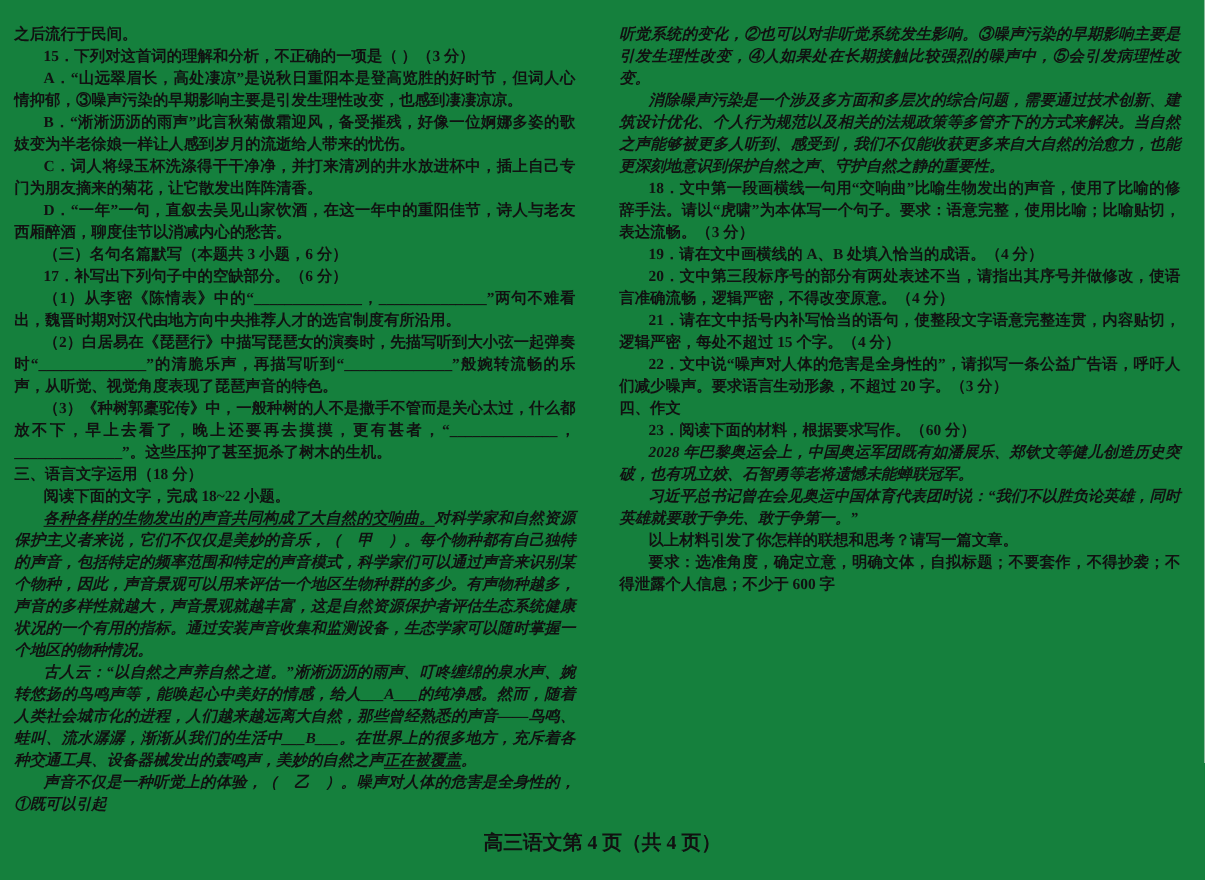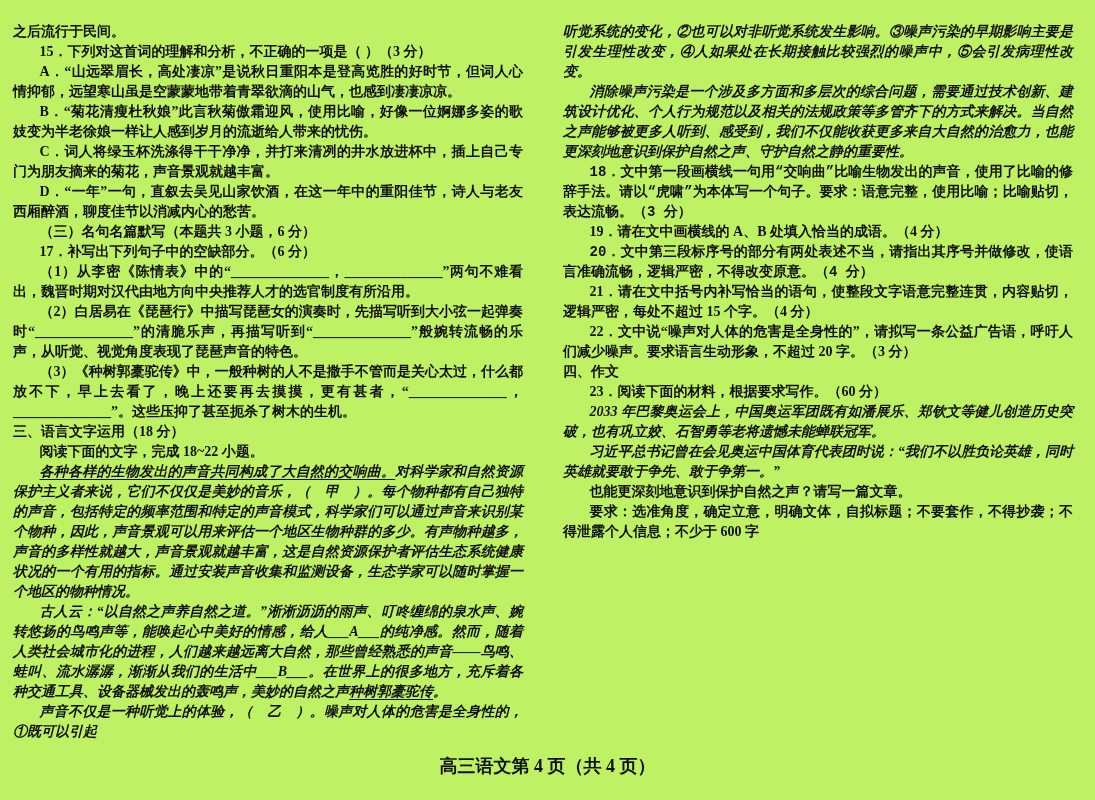--- a/index.html
+++ b/index.html
@@ -1,84 +1,84 @@
 <!DOCTYPE html>
 <html><head>
 <meta charset="utf-8">
 <style>
   html,body{margin:0;padding:0;background:#e8e8e8;}
   .page{
     position:relative;
     width:1095px;height:800px;
-    background:#bef264;
+    background:#15803d;
     font-family:"Liberation Serif","DejaVu Serif",serif;
     color:#111;
     overflow:hidden;
   }
   .col{
     position:absolute;top:22px;width:510px;
     font-size:14px;line-height:20px;
   }
   .col.left{left:13px;}
   .col.right{left:563px;}
   .col p{
     margin:0;
     text-align:justify;
     font-weight:bold;
   }
   .ind{text-indent:1.9em;}
   .kaiti{font-style:italic;}
   .u{text-decoration:underline;text-underline-offset:3px;font-style:italic;}
   .mb22{margin-bottom:22px;}
-  .mb19{margin-bottom:19px;font-family:Liberation Mono, monospace;}
+  .mb19{margin-bottom:19px;}
   .mb15{margin-bottom:15px;}
   .mb17{margin-bottom:17px;}
   .mb32{margin-bottom:32px;}
   .mt6{margin-top:6px;}
   .footer{
     position:absolute;left:0;bottom:22px;width:100%;
     text-align:center;
     font-size:18px;font-weight:bold;
   }
 </style>
 </head>
 <body>
 
 <div class="page">
 
   <div class="col left">
     <p>之后流行于民间。</p>
     <p class="ind">15．下列对这首词的理解和分析，不正确的一项是（  ）（3 分）</p>
-    <p class="ind">A．“山远翠眉长，高处凄凉”是说秋日重阳本是登高览胜的好时节，但词人心情抑郁，远望寒山虽是空蒙蒙地带着青翠欲滴的山气，也感到凄凄凉凉。</p>
-    <p class="ind">B．“菊花清瘦杜秋娘”此言秋菊傲霜迎风，使用比喻，好像一位婀娜多姿的歌妓变为半老徐娘一样让人感到岁月的流逝给人带来的忧伤。</p>
-    <p class="ind">C．词人将绿玉杯洗涤得干干净净，并打来清冽的井水放进杯中，插上自己专门为朋友摘来的菊花，声音景观就越丰富。</p>
+    <p class="ind">A．“山远翠眉长，高处凄凉”是说秋日重阳本是登高览胜的好时节，但词人心情抑郁，③噪声污染的早期影响主要是引发生理性改变，也感到凄凄凉凉。</p>
+    <p class="ind">B．“淅淅沥沥的雨声”此言秋菊傲霜迎风，备受摧残，好像一位婀娜多姿的歌妓变为半老徐娘一样让人感到岁月的流逝给人带来的忧伤。</p>
+    <p class="ind">C．词人将绿玉杯洗涤得干干净净，并打来清冽的井水放进杯中，插上自己专门为朋友摘来的菊花，让它散发出阵阵清香。</p>
     <p class="ind">D．“一年”一句，直叙去吴见山家饮酒，在这一年中的重阳佳节，诗人与老友西厢醉酒，聊度佳节以消减内心的愁苦。</p>
     <p class="ind">（三）名句名篇默写（本题共 3 小题，6 分）</p>
     <p class="ind">17．补写出下列句子中的空缺部分。（6 分）</p>
     <p class="ind">（1）从李密《陈情表》中的“______________，______________”两句不难看出，魏晋时期对汉代由地方向中央推荐人才的选官制度有所沿用。</p>
     <p class="ind">（2）白居易在《琵琶行》中描写琵琶女的演奏时，先描写听到大小弦一起弹奏时“______________”的清脆乐声，再描写听到“______________”般婉转流畅的乐声，从听觉、视觉角度表现了琵琶声音的特色。</p>
     <p class="ind">（3）《种树郭橐驼传》中，一般种树的人不是撒手不管而是关心太过，什么都放不下，早上去看了，晚上还要再去摸摸，更有甚者，“______________，______________”。这些压抑了甚至扼杀了树木的生机。</p>
     <p>三、语言文字运用（18 分）</p>
     <p class="ind">阅读下面的文字，完成 18~22 小题。</p>
     <p class="ind kaiti"><span class="u">各种各样的生物发出的声音共同构成了大自然的交响曲。</span><span>对科学家和自然资源保护主义者来说，它们不仅仅是美妙的音乐，（　甲　）。每个物种都有自己独特的声音，包括特定的频率范围和特定的声音模式，科学家们可以通过声音来识别某个物种，因此，声音景观可以用来评估一个地区生物种群的多少。有声物种越多，声音的多样性就越大，声音景观就越丰富，这是自然资源保护者评估生态系统健康状况的一个有用的指标。通过安装声音收集和监测设备，生态学家可以随时掌握一个地区的物种情况。</span></p>
-    <p class="ind kaiti"><span>古人云：“以自然之声养自然之道。”淅淅沥沥的雨声、叮咚缠绵的泉水声、婉转悠扬的鸟鸣声等，能唤起心中美好的情感，给人___A___的纯净感。然而，随着人类社会城市化的进程，人们越来越远离大自然，那些曾经熟悉的声音——鸟鸣、蛙叫、流水潺潺，渐渐从我们的生活中___B___。在世界上的很多地方，充斥着各种交通工具、设备器械发出的轰鸣声，美妙的自然之声</span><span class="u">种树郭橐驼传</span><span>。</span></p>
+    <p class="ind kaiti"><span>古人云：“以自然之声养自然之道。”淅淅沥沥的雨声、叮咚缠绵的泉水声、婉转悠扬的鸟鸣声等，能唤起心中美好的情感，给人___A___的纯净感。然而，随着人类社会城市化的进程，人们越来越远离大自然，那些曾经熟悉的声音——鸟鸣、蛙叫、流水潺潺，渐渐从我们的生活中___B___。在世界上的很多地方，充斥着各种交通工具、设备器械发出的轰鸣声，美妙的自然之声</span><span class="u">正在被覆盖</span><span>。</span></p>
     <p class="ind kaiti">声音不仅是一种听觉上的体验，（　乙　）。噪声对人体的危害是全身性的，①既可以引起</p>
   </div>
 
   <div class="col right">
     <p class="kaiti">听觉系统的变化，②也可以对非听觉系统发生影响。③噪声污染的早期影响主要是引发生理性改变，④人如果处在长期接触比较强烈的噪声中，⑤会引发病理性改变。</p>
     <p class="ind kaiti">消除噪声污染是一个涉及多方面和多层次的综合问题，需要通过技术创新、建筑设计优化、个人行为规范以及相关的法规政策等多管齐下的方式来解决。当自然之声能够被更多人听到、感受到，我们不仅能收获更多来自大自然的治愈力，也能更深刻地意识到保护自然之声、守护自然之静的重要性。</p>
     <p class="ind mb19">18．文中第一段画横线一句用“交响曲”比喻生物发出的声音，使用了比喻的修辞手法。请以“虎啸”为本体写一个句子。要求：语意完整，使用比喻；比喻贴切，表达流畅。（3 分）</p>
     <p class="ind mb15">19．请在文中画横线的 A、B 处填入恰当的成语。（4 分）</p>
     <p class="ind mb19">20．文中第三段标序号的部分有两处表述不当，请指出其序号并做修改，使语言准确流畅，逻辑严密，不得改变原意。（4 分）</p>
     <p class="ind mb17">21．请在文中括号内补写恰当的语句，使整段文字语意完整连贯，内容贴切，逻辑严密，每处不超过 15 个字。（4 分）</p>
     <p class="ind mb32">22．文中说“噪声对人体的危害是全身性的”，请拟写一条公益广告语，呼吁人们减少噪声。要求语言生动形象，不超过 20 字。（3 分）</p>
     <p>四、作文</p>
     <p class="ind">23．阅读下面的材料，根据要求写作。（60 分）</p>
-    <p class="ind kaiti">2033 年巴黎奥运会上，中国奥运军团既有如潘展乐、郑钦文等健儿创造历史突破，也有巩立姣、石智勇等老将遗憾未能蝉联冠军。</p>
+    <p class="ind kaiti">2028 年巴黎奥运会上，中国奥运军团既有如潘展乐、郑钦文等健儿创造历史突破，也有巩立姣、石智勇等老将遗憾未能蝉联冠军。</p>
     <p class="ind kaiti">习近平总书记曾在会见奥运中国体育代表团时说：“我们不以胜负论英雄，同时英雄就要敢于争先、敢于争第一。”</p>
-    <p class="ind mt6">也能更深刻地意识到保护自然之声？请写一篇文章。</p>
+    <p class="ind mt6">以上材料引发了你怎样的联想和思考？请写一篇文章。</p>
     <p class="ind">要求：选准角度，确定立意，明确文体，自拟标题；不要套作，不得抄袭；不得泄露个人信息；不少于 600 字</p>
   </div>
 
   <div class="footer">高三语文第 4 页（共 4 页）</div>
 
 </div>
 
 </body></html>

